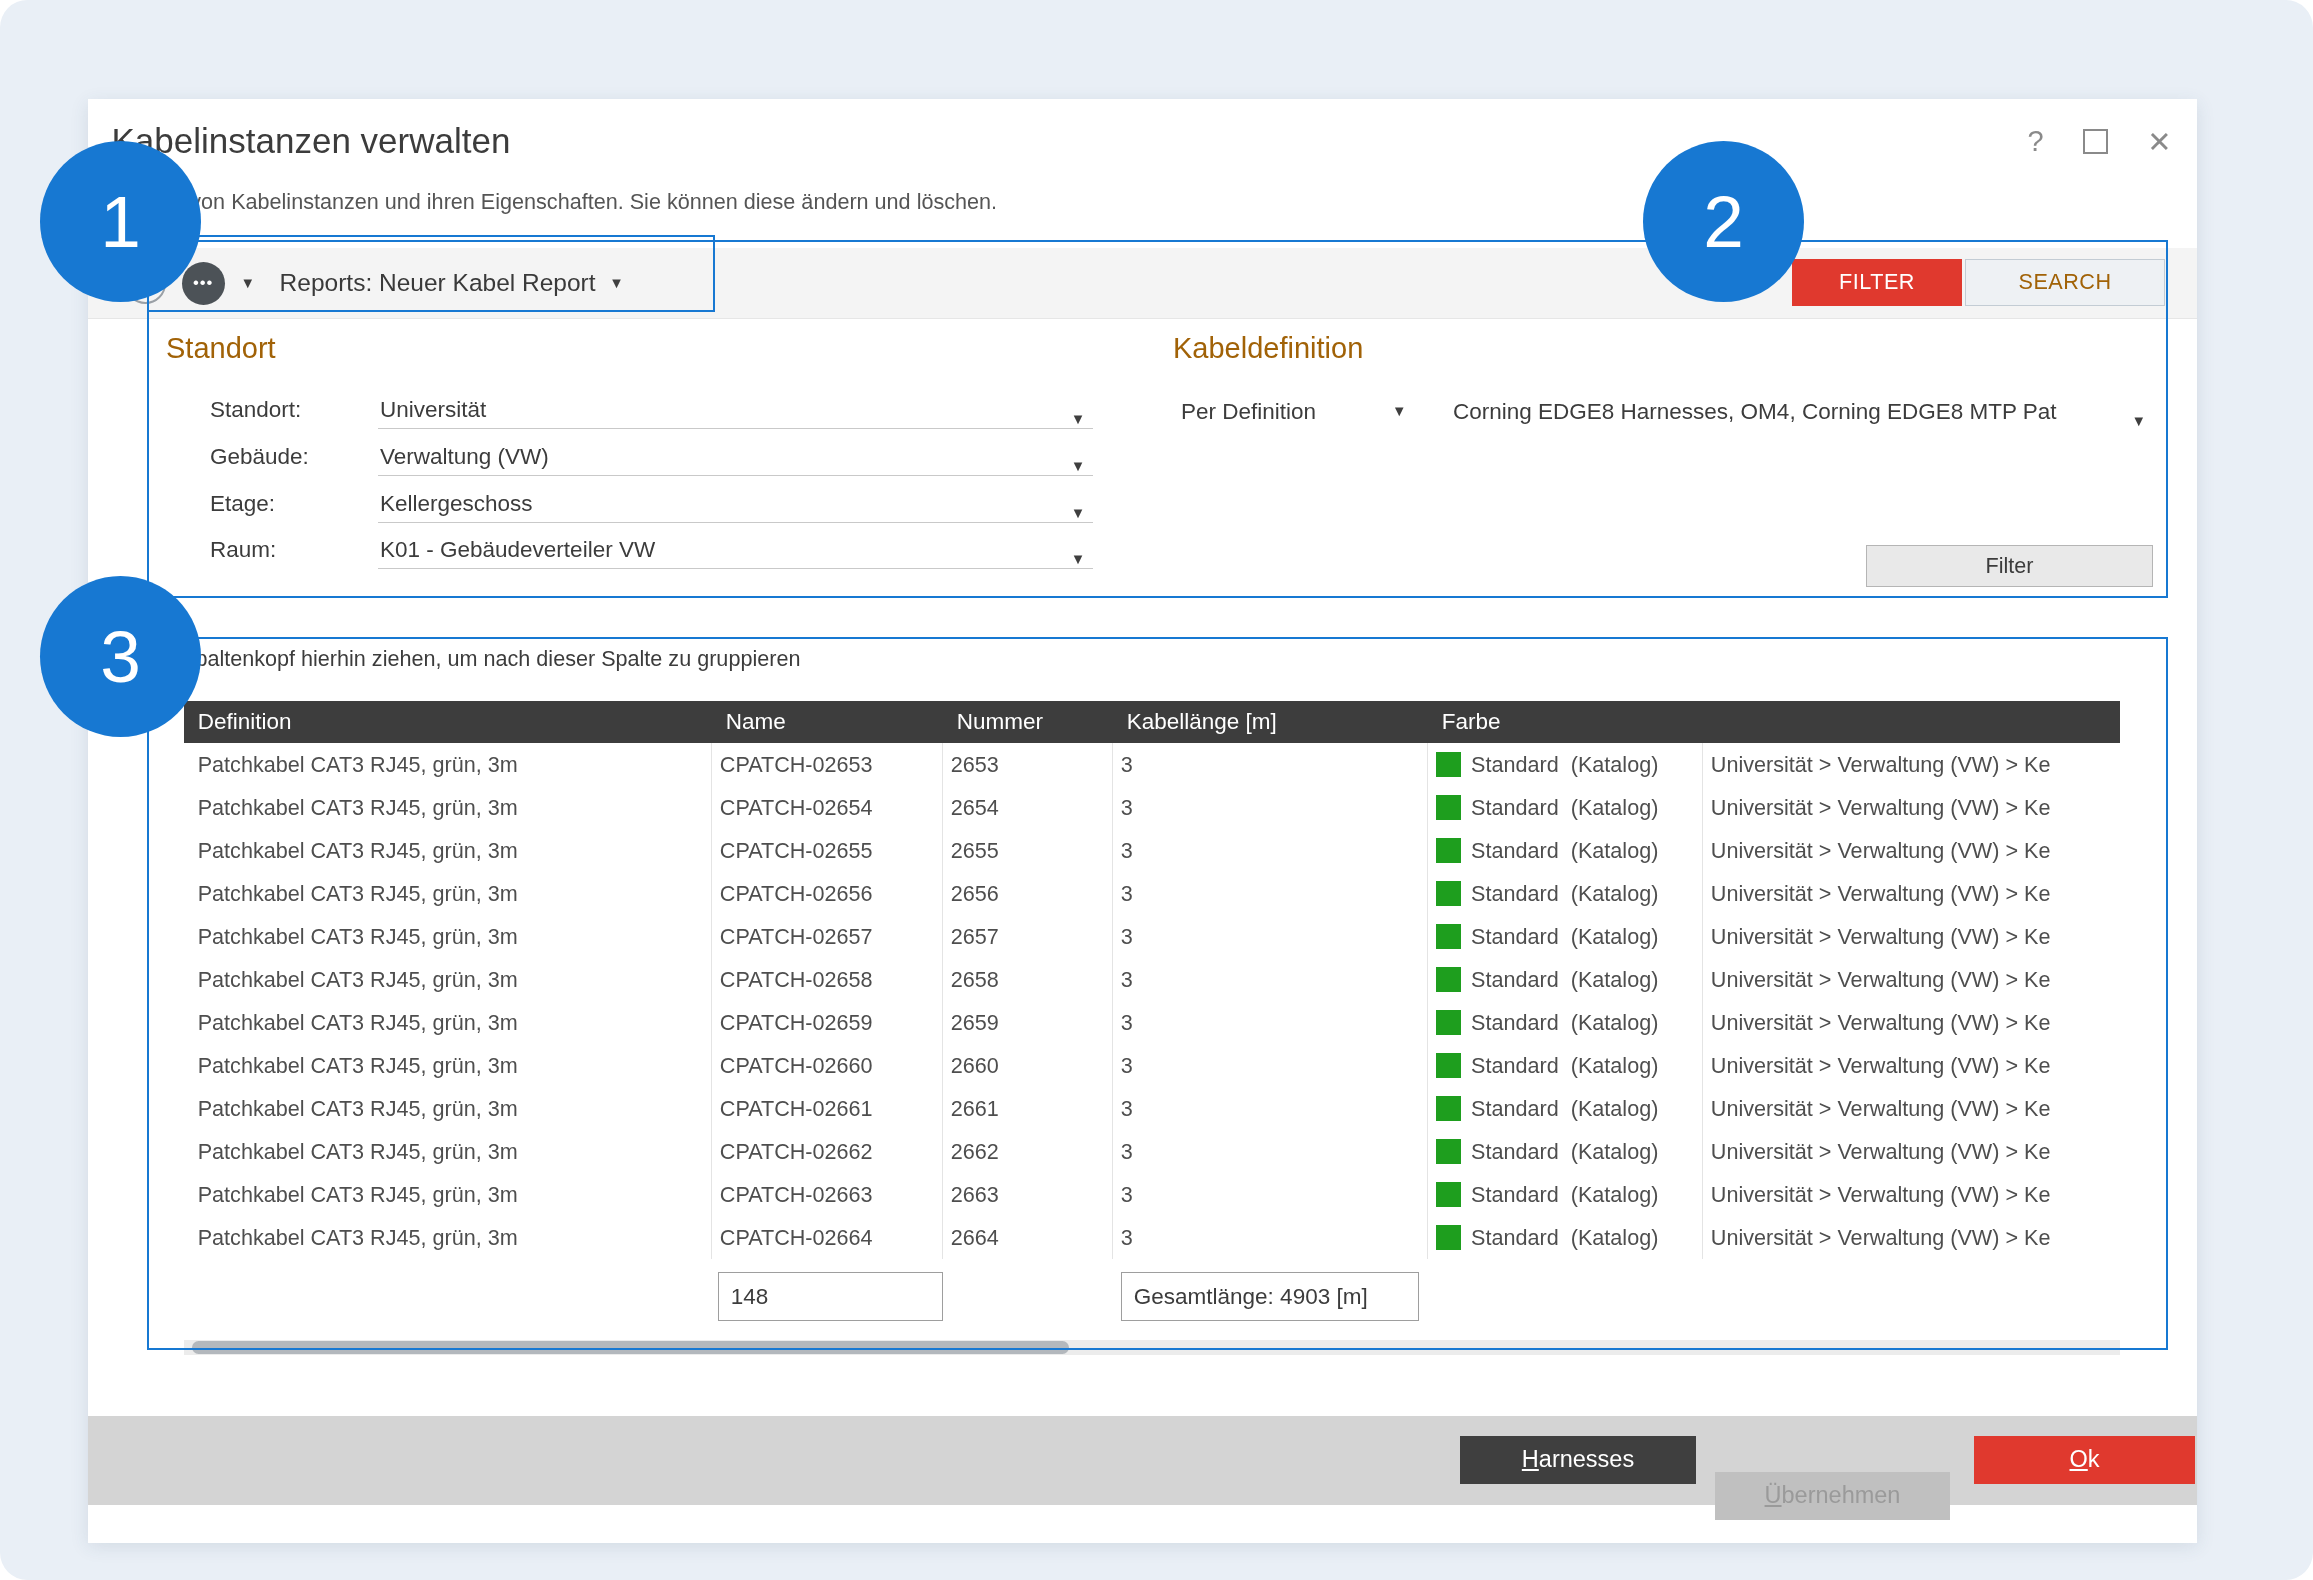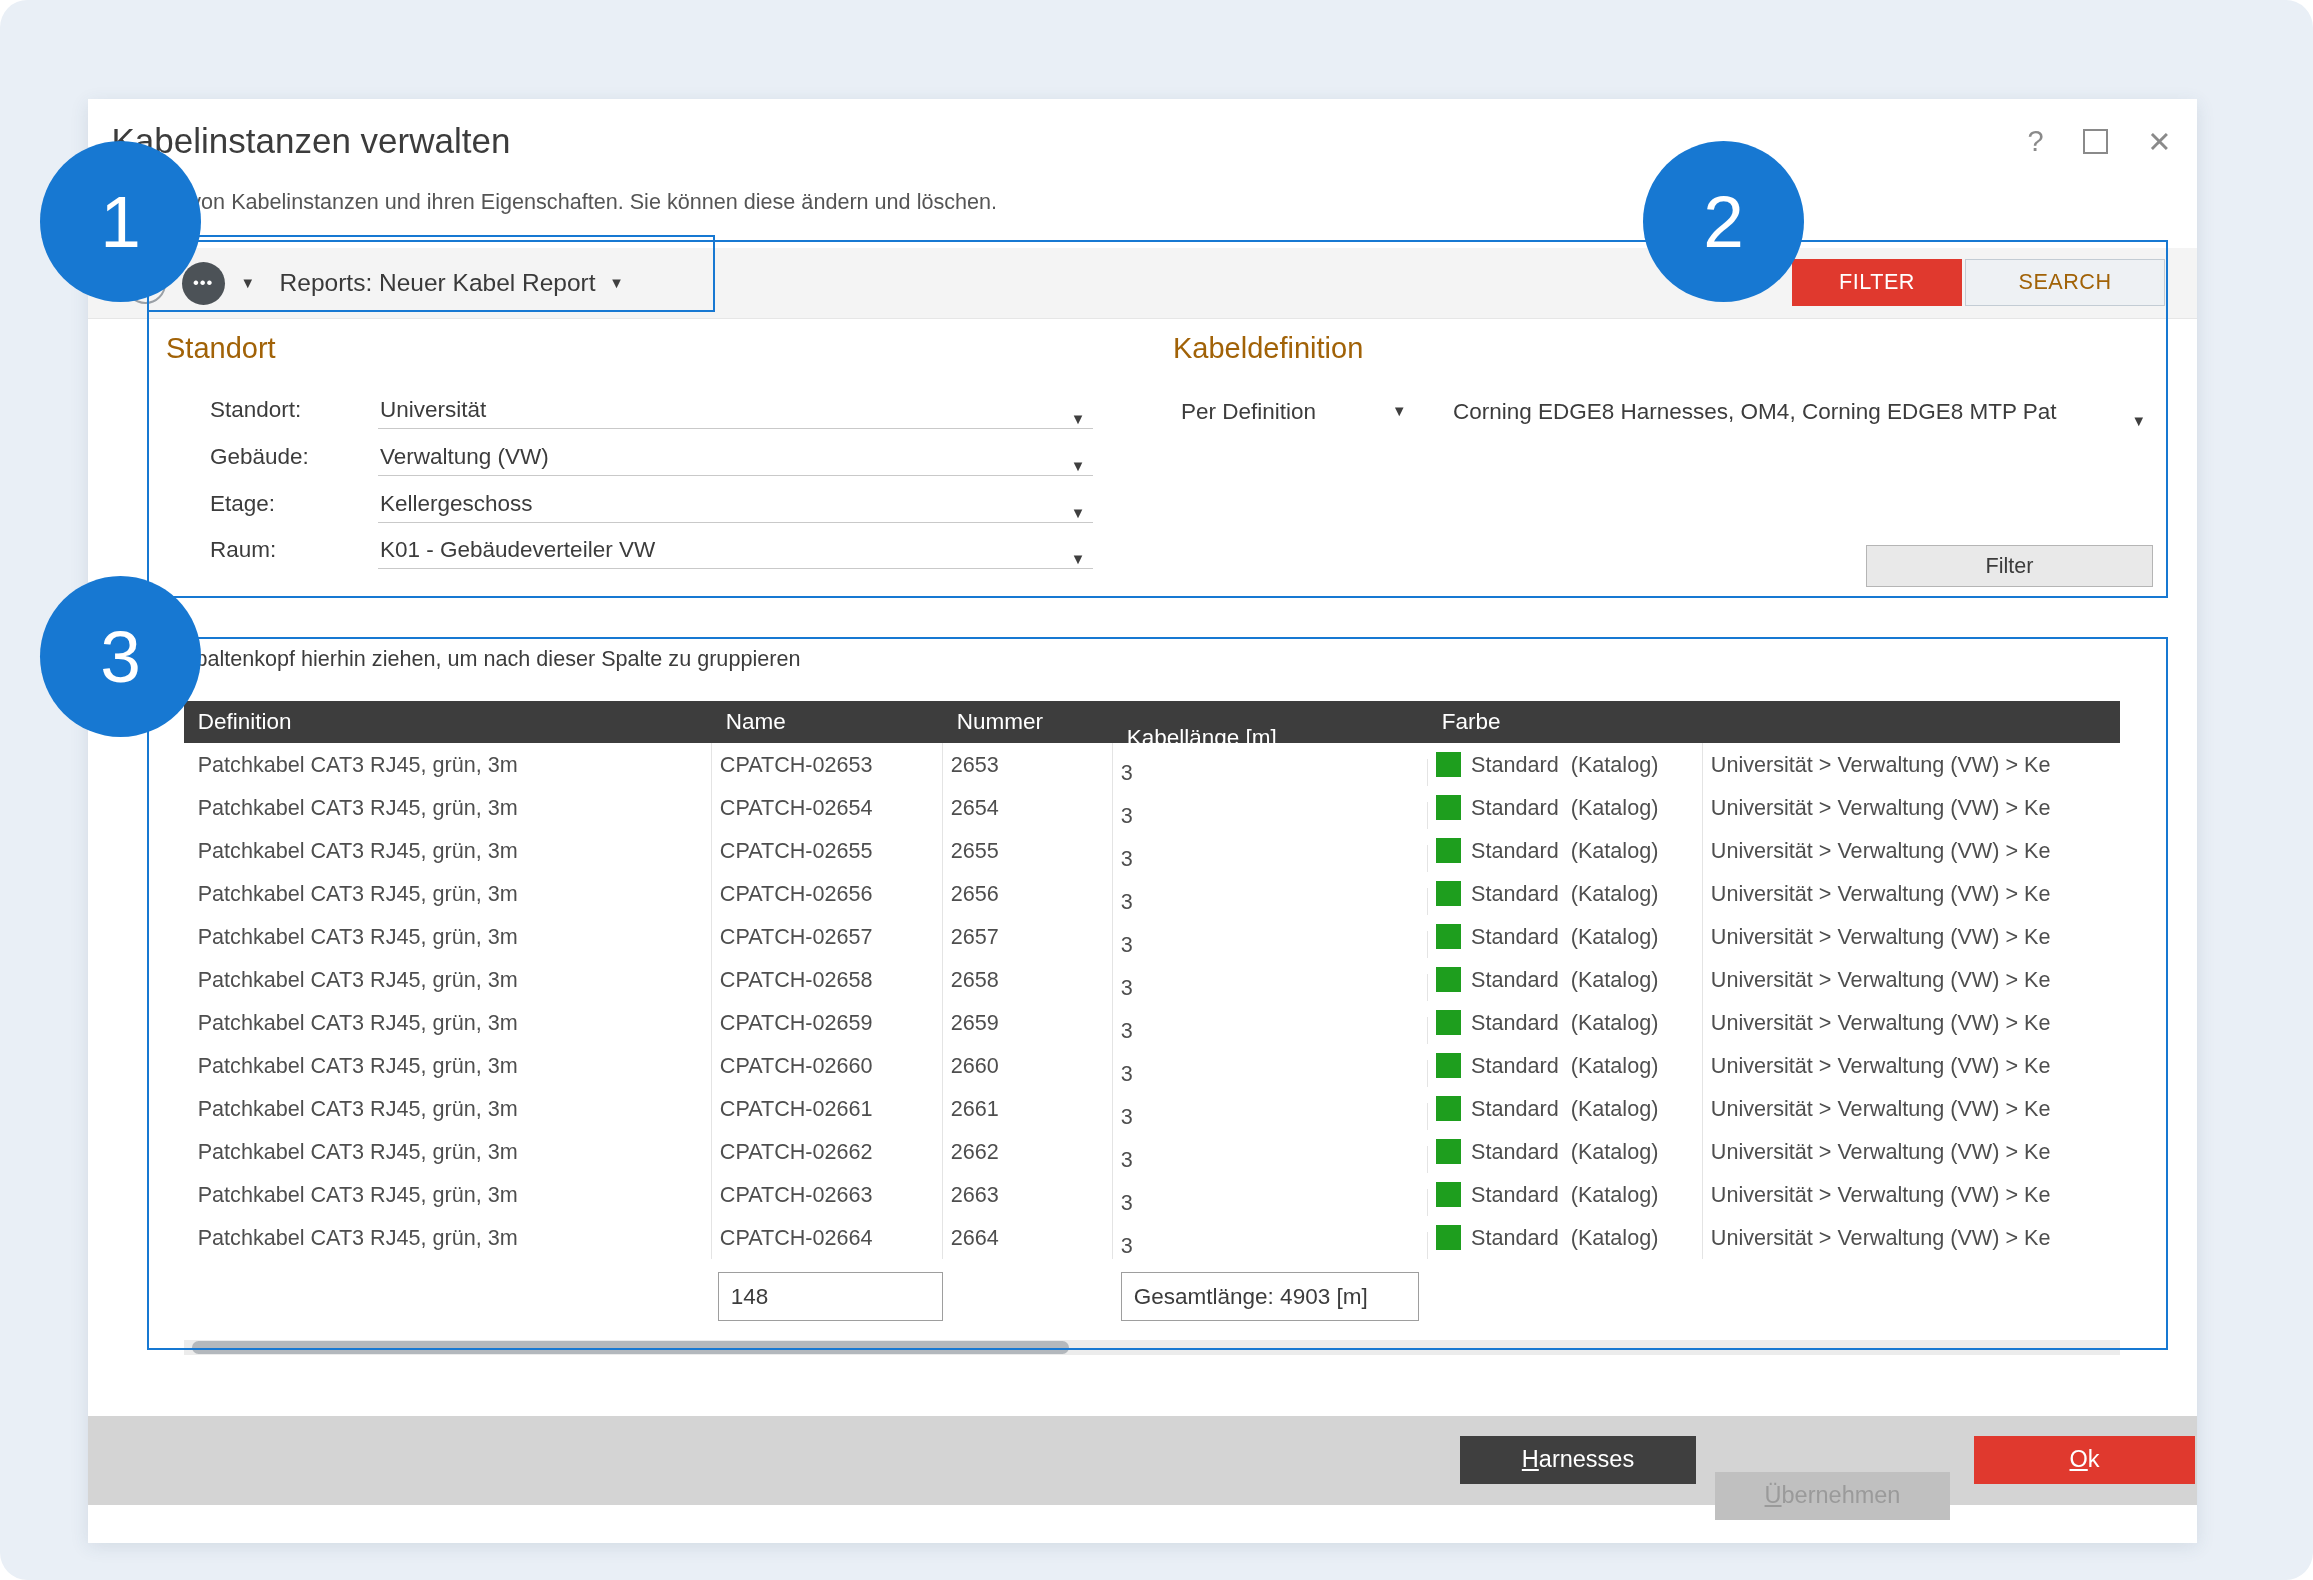--- a/index.html
+++ b/index.html
@@ -45,21 +45,21 @@
   
   .group-hint{position:absolute;left:93px;top:547px;font-size:21.6px;color:#3c3c3c;}
   .thead{position:absolute;left:96px;top:602px;width:1936px;height:42px;background:#3d3d3d;display:flex;}
   .th{color:#ffffff;font-size:22.5px;line-height:42px;padding-left:13.7px;box-sizing:border-box;}
   .tbody{position:absolute;left:96px;top:644px;width:1936px;}
   .trow{display:flex;height:43px;background:#ffffff;}
   .td{font-size:21.6px;color:#4e4e4e;line-height:43px;padding-left:7.8px;box-sizing:border-box;border-right:1px solid #e4e4e4;white-space:nowrap;overflow:hidden;display:flex;align-items:center;}
   .c-definition,.th.h-definition{width:528px;}
   .c-name,.th.h-name{width:231px;}
   .c-nummer,.th.h-nummer{width:170px;}
-  .c-laenge,.th.h-laenge{width:315px;margin-top:16px;}
+  .c-laenge,.th.h-laenge{width:315px;}
   .c-farbe,.th.h-farbe{width:275px;}
   .c-von,.th.h-von{width:417px;border-right:none;}
   .c-definition{padding-left:13.7px;}
   .swatch{display:inline-block;width:25.5px;height:25.5px;background:#1e9e1e;margin-right:9.8px;flex:0 0 auto;}
   .farbe-text{white-space:pre;}
   .count-box{position:absolute;left:630px;top:1173px;width:225px;height:49px;border:1px solid #9e9e9e;box-sizing:border-box;line-height:47px;padding-left:11.8px;font-size:22.5px;color:#3c3c3c;background:#fff;}
   .total-box{position:absolute;left:1033px;top:1173px;width:298px;height:49px;border:1px solid #9e9e9e;box-sizing:border-box;line-height:47px;padding-left:11.8px;font-size:22.5px;color:#3c3c3c;background:#fff;}
   .hscroll{position:absolute;left:96px;top:1241px;width:1936px;height:14.7px;background:#ececec;}
   .hthumb{position:absolute;left:7.8px;top:1px;width:877px;height:12.7px;background:#b3b8bd;border-radius:6.9px;}
 

